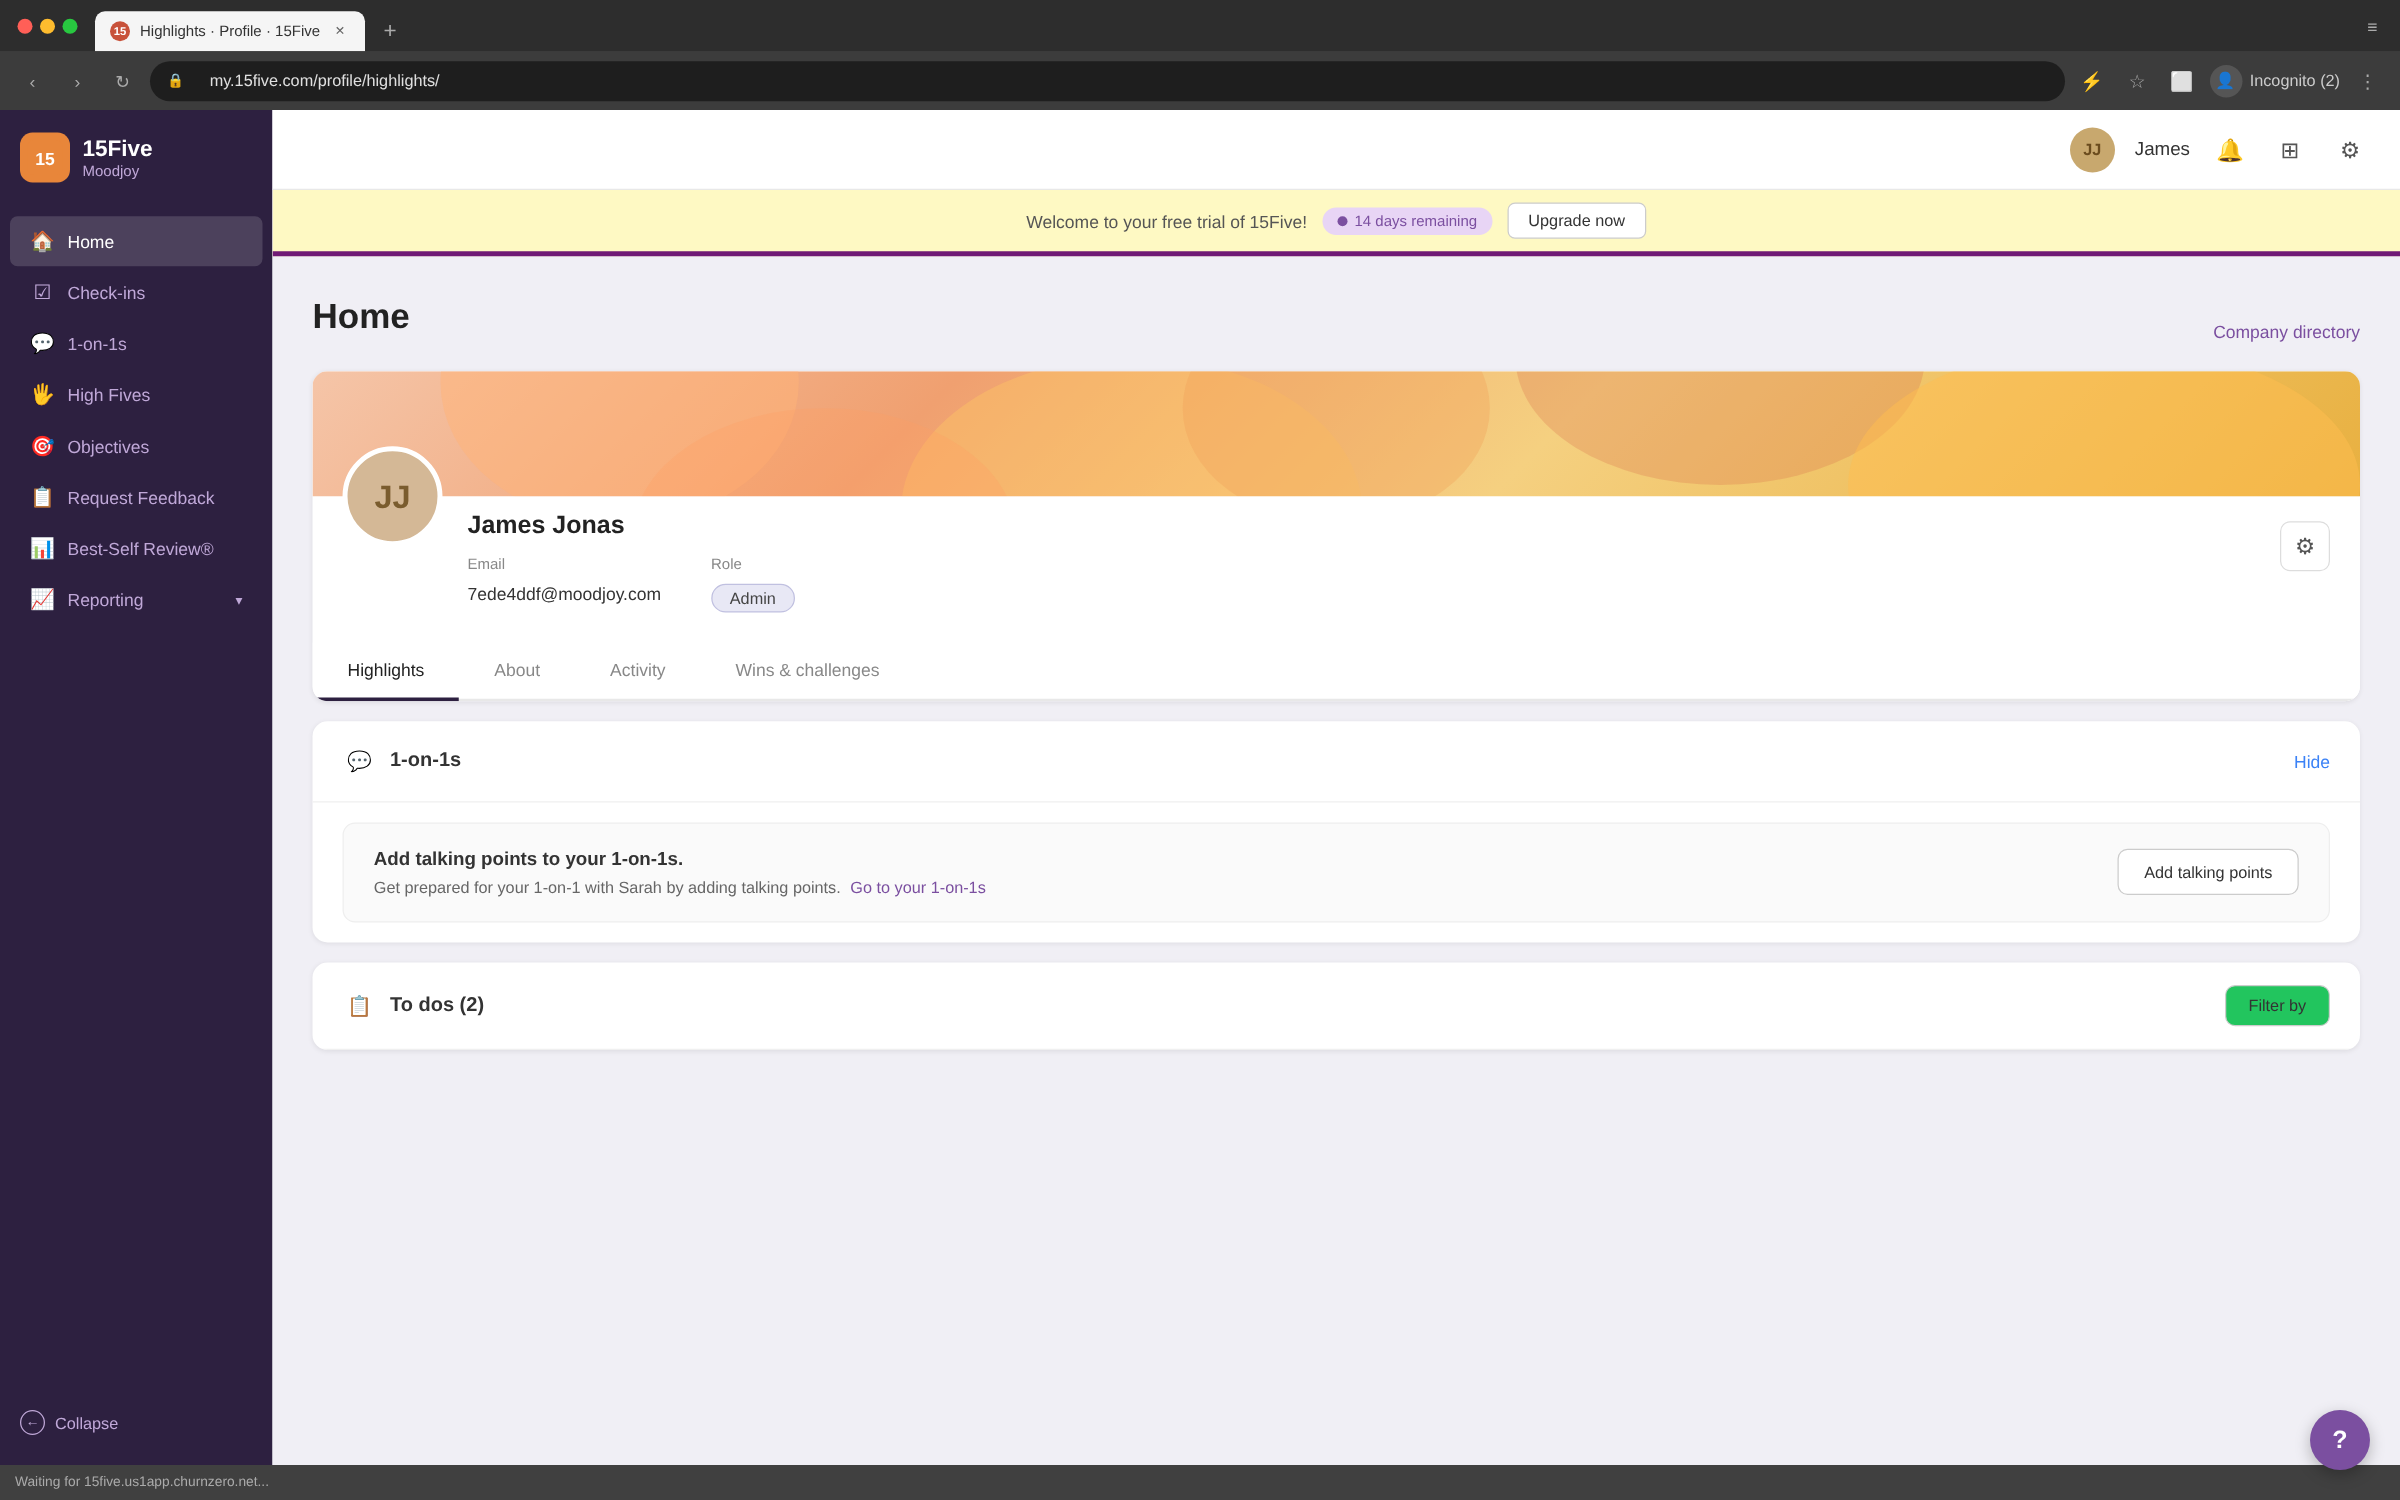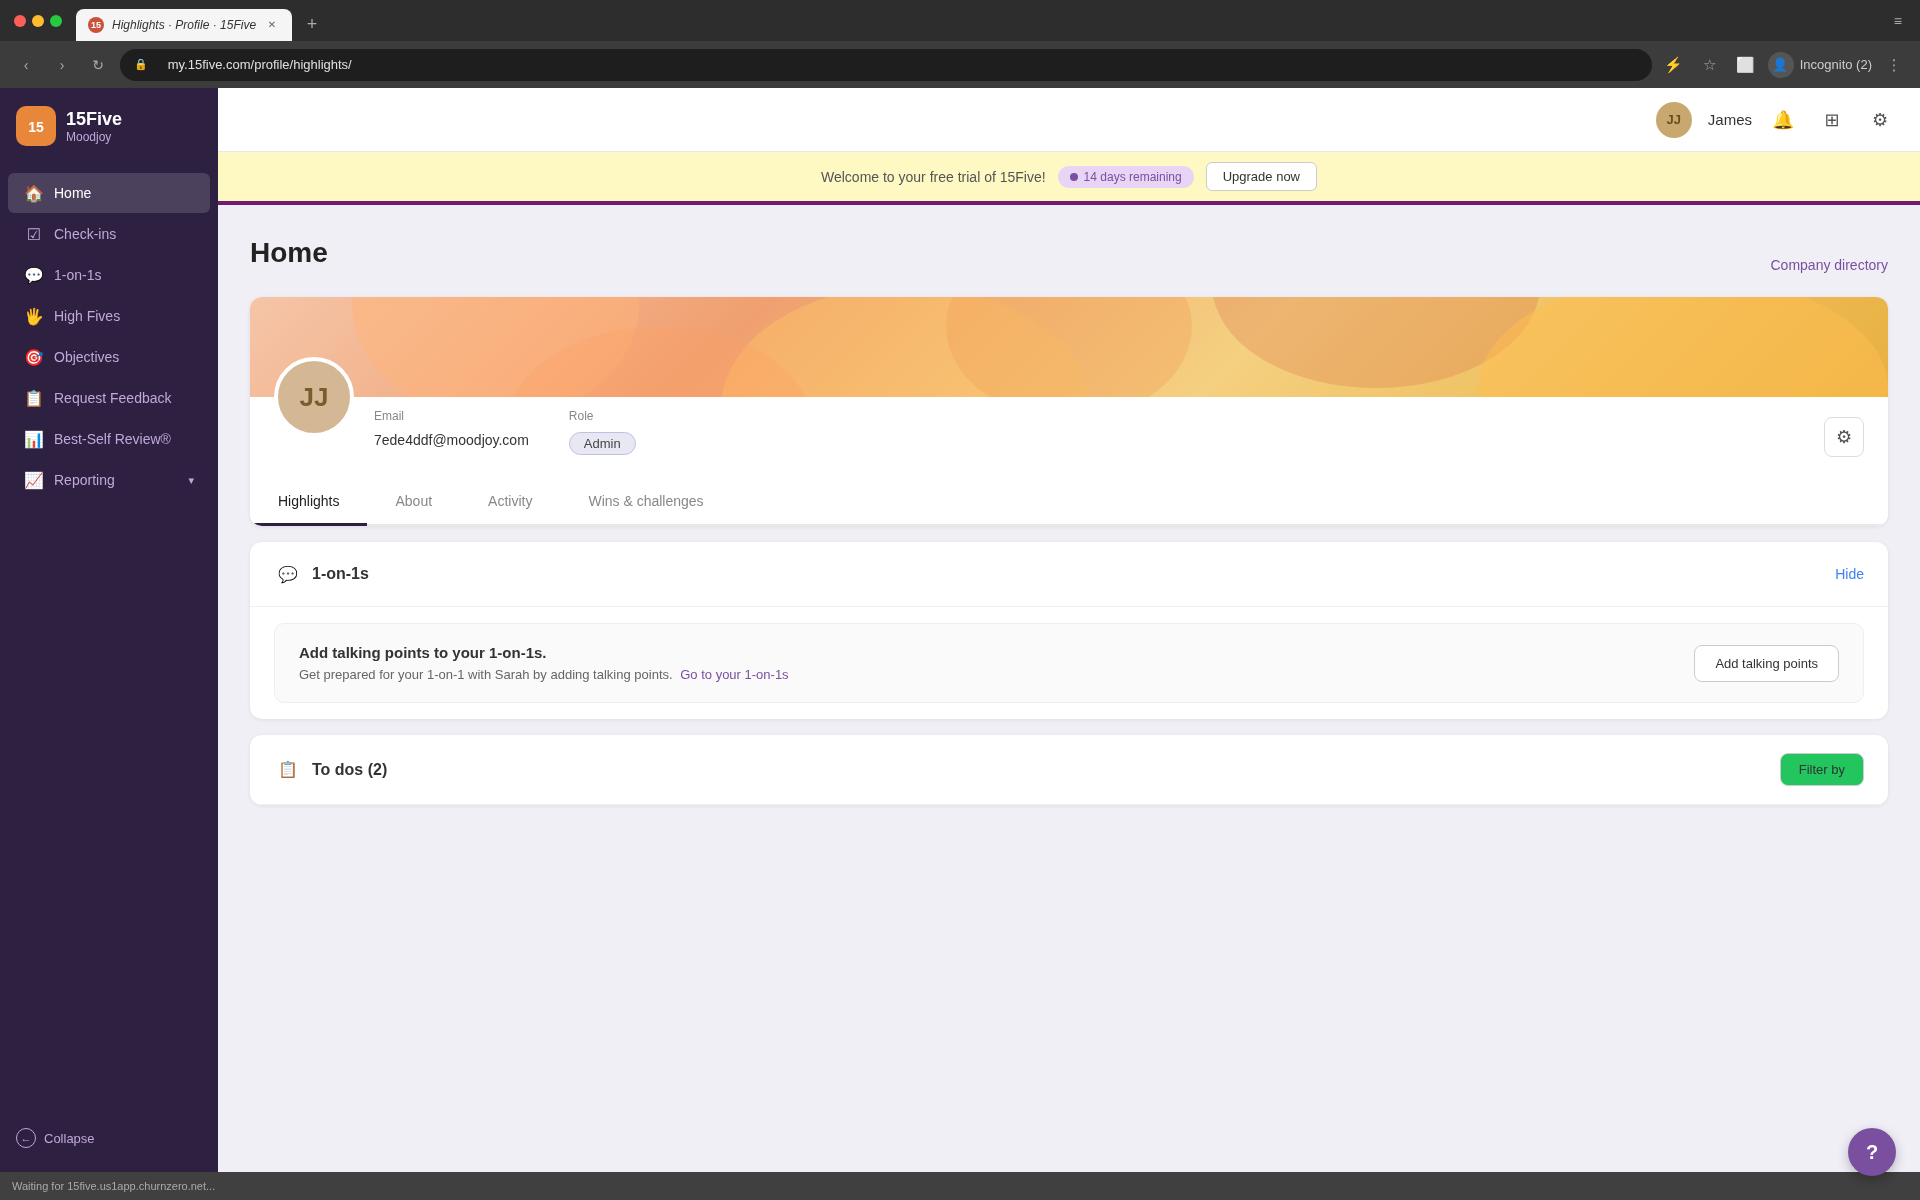--- a/index.html
+++ b/index.html
@@ -2,21 +2,21 @@
 <html><head>
   <meta charset="utf-8">
   <style>
     * { box-sizing: border-box; margin: 0; padding: 0; }
     body { font-family: -apple-system, BlinkMacSystemFont, 'Segoe UI', sans-serif; background: #f5f5f5; display: flex; flex-direction: column; height: 1200px; width: 1920px; overflow: hidden; }
 
     
     .browser-chrome { background: #3c3c3c; height: 88px; display: flex; flex-direction: column; flex-shrink: 0; }
     .browser-tab { background: #f5f5f5; border-radius: 8px 8px 0 0; height: 32px; min-width: 200px; display: flex; align-items: center; padding: 0 12px; gap: 8px; font-size: 12px; color: #333; }
     .browser-tab .favicon { width: 16px; height: 16px; background: #e57373; border-radius: 3px; flex-shrink: 0; display: flex; align-items: center; justify-content: center; color: white; font-size: 8px; font-weight: bold; }
-    .browser-tab .tab-title { flex: 1; white-space: nowrap; overflow: hidden; text-overflow: ellipsis; font-style: italic; }
+    .browser-tab .tab-title { flex: 1; white-space: nowrap; overflow: hidden; text-overflow: ellipsis; }
     .browser-tab .close-tab { width: 16px; height: 16px; border-radius: 50%; display: flex; align-items: center; justify-content: center; font-size: 10px; color: #666; cursor: pointer; }
     .new-tab-btn { width: 28px; height: 28px; border-radius: 50%; display: flex; align-items: center; justify-content: center; color: #aaa; font-size: 18px; cursor: pointer; margin-bottom: 2px; }
     .wc { width: 12px; height: 12px; border-radius: 50%; }
     .wc-red { background: #ff5f57; }
     .wc-yellow { background: #febc2e; }
     .wc-green { background: #28c840; }
     .browser-toolbar { background: #3c3c3c; height: 48px; display: flex; align-items: center; padding: 0 12px; gap: 8px; }
     .nav-btn { width: 28px; height: 28px; border-radius: 50%; display: flex; align-items: center; justify-content: center; color: #aaa; font-size: 14px; cursor: pointer; }
     .address-bar { flex: 1; background: #1e1e1e; border-radius: 20px; height: 32px; display: flex; align-items: center; padding: 0 14px; gap: 8px; }
     .address-bar .lock-icon { color: #aaa; font-size: 11px; }
@@ -90,21 +90,21 @@
 
     
     .section-card { background: #fff; border-radius: 12px; margin-top: 16px; box-shadow: 0 1px 4px rgba(0,0,0,0.07); overflow: hidden; }
     .section-header { display: flex; align-items: center; justify-content: space-between; padding: 18px 24px; border-bottom: 1px solid #f0f0f0; }
     .section-title { display: flex; align-items: center; gap: 10px; font-size: 16px; font-weight: 600; color: #333; }
     .section-icon { width: 28px; height: 28px; display: flex; align-items: center; justify-content: center; font-size: 16px; color: #888; }
     .hide-link { color: #3b82f6; font-size: 14px; cursor: pointer; font-weight: 500; }
     .section-body { padding: 16px 24px; }
 
     
-    .one-on-one-card { background: #fafafa; border: 1px solid #eeeeee; border-radius: 10px; padding: 20px 24px; display: flex; align-items: flex-end; justify-content: space-between; }
+    .one-on-one-card { background: #fafafa; border: 1px solid #eeeeee; border-radius: 10px; padding: 20px 24px; display: flex; align-items: flex-start; justify-content: space-between; }
     .one-on-one-text h3 { font-size: 15px; font-weight: 600; color: #333; margin-bottom: 6px; }
     .one-on-one-text p { font-size: 13px; color: #666; }
     .one-on-one-text p a { color: #7b4fa0; text-decoration: none; font-weight: 500; }
     .add-points-btn { background: #fff; border: 1.5px solid #ccc; border-radius: 8px; padding: 10px 20px; font-size: 13px; color: #333; cursor: pointer; font-weight: 500; white-space: nowrap; }
     .filter-btn { background: #22c55e; border: 1.5px solid #ccc; border-radius: 8px; padding: 8px 18px; font-size: 13px; color: #333; cursor: pointer; font-weight: 500; }
 
     
     .status-bar { height: 28px; background: #404040; display: flex; align-items: center; padding: 0 12px; flex-shrink: 0; }
     .status-text { font-size: 11px; color: #aaa; }
 
@@ -244,20 +244,21 @@
             <ellipse cx="700" cy="70" rx="100" ry="55" fill="rgba(255,190,80,0.5)"></ellipse>
             <ellipse cx="400" cy="40" rx="60" ry="45" fill="rgba(240,160,90,0.35)"></ellipse>
             <ellipse cx="200" cy="90" rx="75" ry="50" fill="rgba(255,160,100,0.3)"></ellipse>
           </svg>
         </div>
         <div class="profile-body">
           <div class="profile-avatar-wrap">
             <div class="profile-avatar">JJ</div>
           </div>
           <div class="profile-info">
+            <div class="profile-name">James Jonas</div>
             <div class="profile-fields">
               <div>
                 <div class="profile-field-label">Email</div>
                 <div class="profile-field-value">7ede4ddf@moodjoy.com</div>
               </div>
               <div>
                 <div class="profile-field-label">Role</div>
                 <div class="admin-badge">Admin</div>
               </div>
             </div>

